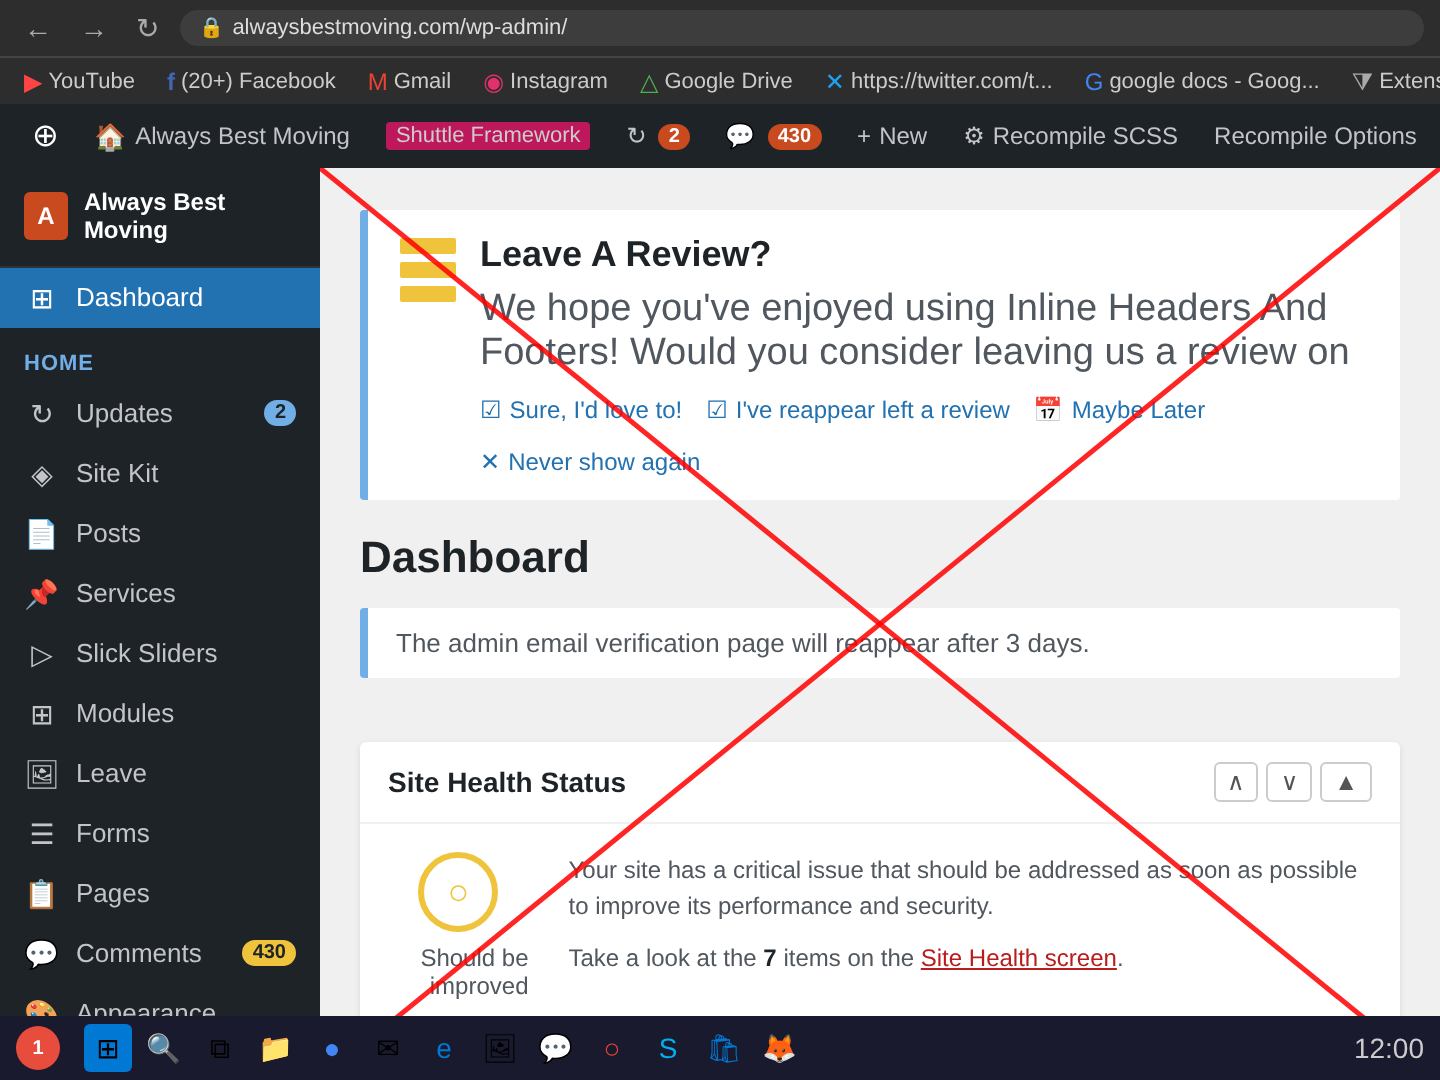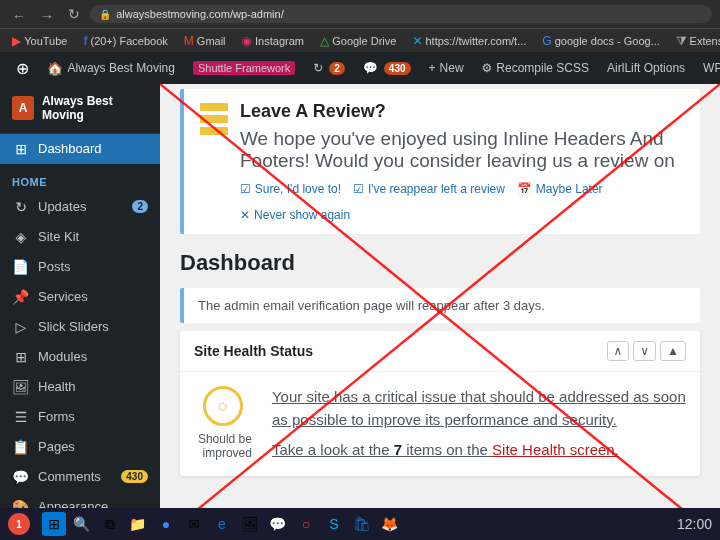--- a/index.html
+++ b/index.html
@@ -32,49 +32,49 @@
     .sidebar-site-name { color: #fff; font-size: 12px; font-weight: 600; line-height: 1.2; }
     .sidebar-section-label { color: #72aee6; font-size: 11px; font-weight: 600; text-transform: uppercase; letter-spacing: 0.5px; padding: 12px 12px 4px; }
     .sidebar-item { display: flex; align-items: center; gap: 8px; color: #c3c4c7; font-size: 13px; padding: 7px 12px; cursor: pointer; position: relative; }
     .sidebar-item.active { background: #2271b1; color: #fff; }
     .sidebar-item .item-icon { width: 18px; text-align: center; font-size: 14px; flex-shrink: 0; }
     .sidebar-item .item-label { flex: 1; }
     .sidebar-item .item-badge { background: #72aee6; color: #1d2327; border-radius: 8px; padding: 1px 5px; font-size: 10px; font-weight: bold; }
     .sidebar-item .item-badge.orange { background: #f0c33c; color: #1d2327; }
 
     
-    .main-content { flex: 1; overflow-y: auto; background: #f0f0f1; padding: 5px 20px; position: relative; }
+    .main-content { flex: 1; overflow-y: auto; background: #f0f0f1; padding: 21px 20px; position: relative; }
 
     
     .review-box { background: #fff; border-left: 4px solid #72aee6; padding: 12px 16px; margin-bottom: 16px; border-radius: 2px; position: relative; }
     .review-box h3 { font-size: 18px; color: #1d2327; margin-bottom: 6px; font-weight: 600; }
     .review-box p { color: #50575e; font-size: 19px; margin-bottom: 10px; }
     .review-actions { display: flex; gap: 12px; flex-wrap: wrap; }
     .review-action-link { color: #2271b1; font-size: 12px; text-decoration: none; display: flex; align-items: center; gap: 4px; cursor: pointer; }
 
     
     .dashboard-heading { font-size: 22px; font-weight: 600; color: #1d2327; margin-bottom: 12px; }
 
     
-    .admin-notice { background: #fff; border-left: 4px solid #72aee6; padding: 10px 14px; margin-bottom: 8px; color: #50575e; font-size: 13px; border-radius: 2px; }
+    .admin-notice { background: #fff; border-left: 4px solid #72aee6; padding: 10px 14px; margin-bottom: 32px; color: #50575e; font-size: 13px; border-radius: 2px; }
 
     
     .widget-box { background: #fff; border-radius: 3px; box-shadow: 0 1px 3px rgba(0,0,0,0.1); margin-bottom: 32px; }
     .widget-header { display: flex; align-items: center; justify-content: space-between; padding: 10px 14px; border-bottom: 1px solid #f0f0f1; }
     .widget-title { font-size: 14px; font-weight: 600; color: #1d2327; }
     .widget-controls { display: flex; gap: 4px; }
     .widget-ctrl-btn { background: none; border: 1px solid #ccc; border-radius: 3px; padding: 2px 6px; font-size: 12px; cursor: pointer; color: #555; }
     .widget-body { padding: 14px; }
 
     
     .site-health { display: flex; align-items: flex-start; gap: 20px; }
     .health-indicator { display: flex; flex-direction: column; align-items: center; gap: 6px; }
     .health-circle { width: 40px; height: 40px; border-radius: 50%; border: 3px solid #f0c33c; display: flex; align-items: center; justify-content: center; color: #f0c33c; font-size: 18px; }
     .health-label { font-size: 12px; color: #50575e; text-align: right; }
-    .health-text { color: #50575e; font-size: 15px; line-height: 1.5; text-decoration: underline; }
+    .health-text { color: #50575e; font-size: 12px; line-height: 1.5; }
     .health-link { color: #b91c1c; text-decoration: underline; cursor: pointer; }
     .health-text strong { color: #1d2327; }
 
     
     .overlay-lines { position: absolute; top: 0; left: 0; width: 100%; height: 100%; pointer-events: none; z-index: 100; }
 
     
     .taskbar { background: #1a1a2e; height: 32px; display: flex; align-items: center; padding: 0 8px; gap: 4px; position: absolute; bottom: 0; left: 0; width: 720px; }
     .taskbar-icon { width: 24px; height: 24px; border-radius: 3px; display: flex; align-items: center; justify-content: center; cursor: pointer; font-size: 14px; }
     .taskbar-right { display: flex; align-items: center; gap: 6px; color: #fff; font-size: 11px; }
@@ -149,21 +149,21 @@
   </div>
   <div class="admin-bar-item new-item">
     <span>+</span>
     <span>New</span>
   </div>
   <div class="admin-bar-item">
     <span>⚙</span>
     <span>Recompile SCSS</span>
   </div>
   <div class="admin-bar-item">
-    <span>AirlLift Options</span>
+    <span>Recompile Options</span>
   </div>
   <div class="admin-bar-item">
     <span>WP Rocket</span>
   </div>
 </div>
 
 <div class="wp-main">
 
   <div class="sidebar">
     <div class="sidebar-header">
@@ -204,21 +204,21 @@
       <span class="item-label">Slick Sliders</span>
     </div>
 
     <div class="sidebar-item">
       <span class="item-icon">⊞</span>
       <span class="item-label">Modules</span>
     </div>
 
     <div class="sidebar-item">
       <span class="item-icon">🖼</span>
-      <span class="item-label">Health</span>
+      <span class="item-label">Leave</span>
     </div>
 
     <div class="sidebar-item">
       <span class="item-icon">☰</span>
       <span class="item-label">Forms</span>
     </div>
 
     <div class="sidebar-item">
       <span class="item-icon">📋</span>
       <span class="item-label">Pages</span>

